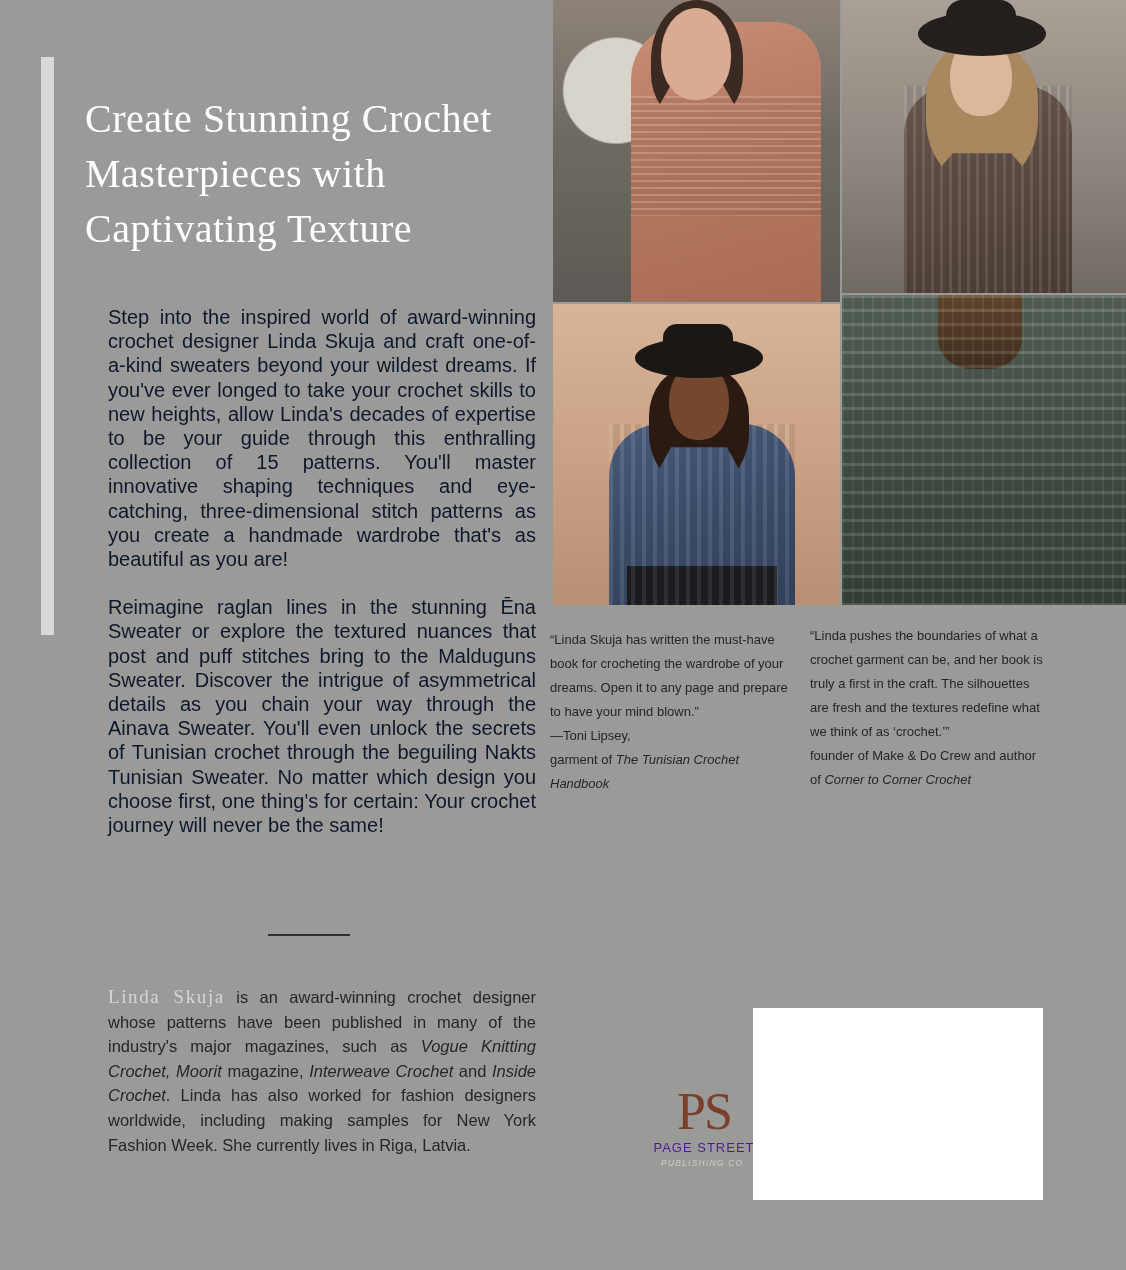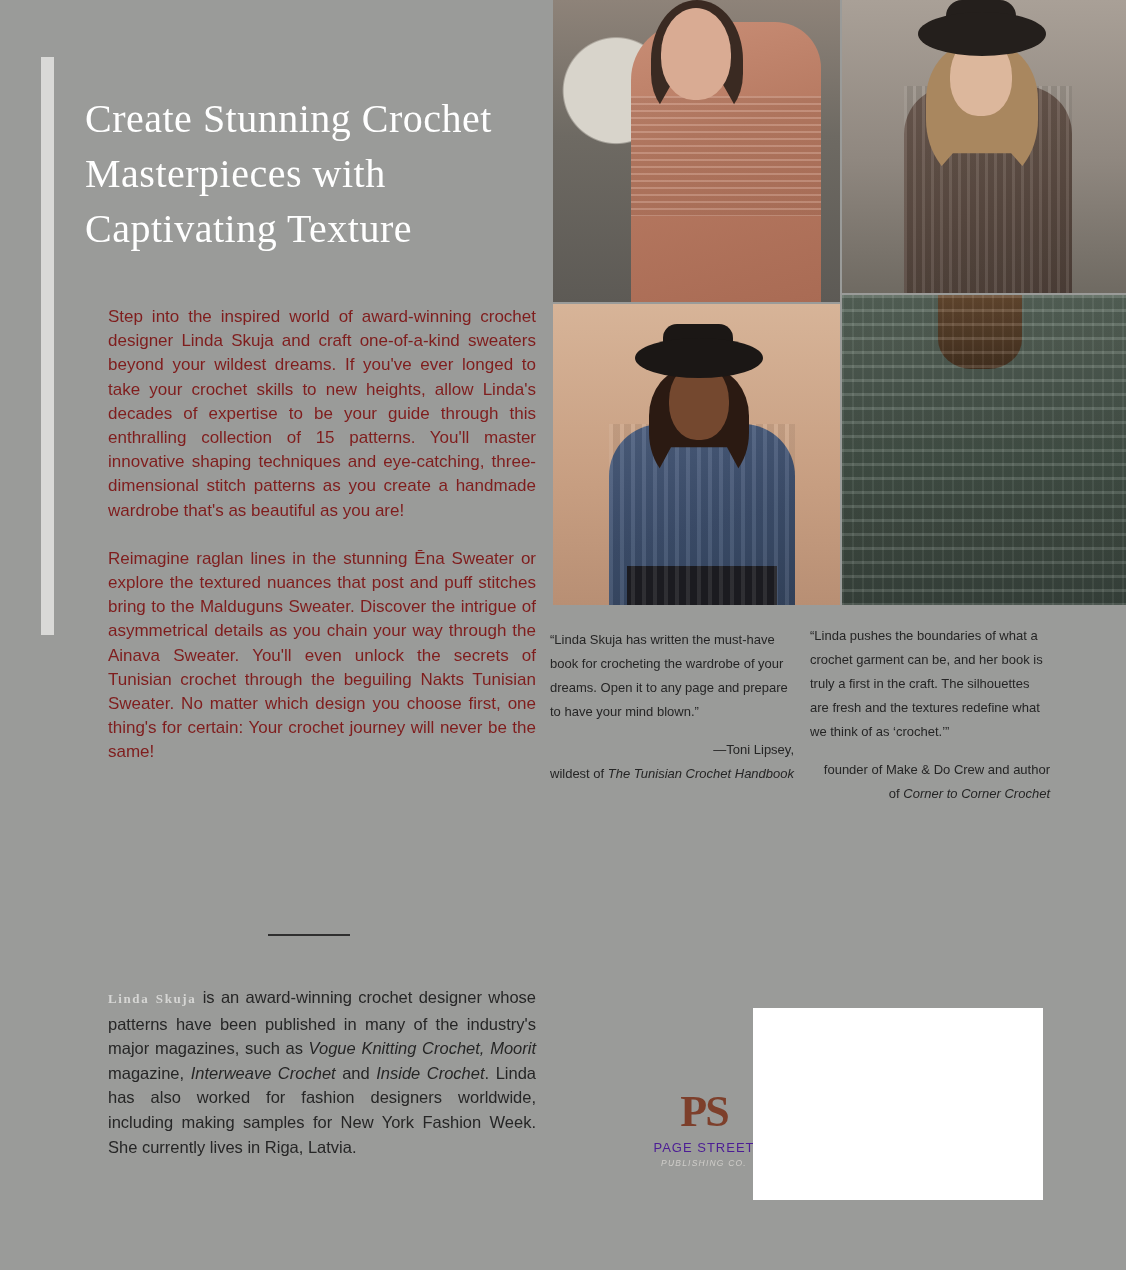--- a/index.html
+++ b/index.html
@@ -43,24 +43,24 @@
     letter-spacing: 0.5px;
   }
   .body-col {
     position: absolute;
     left: 108px;
     top: 305px;
     width: 428px;
   }
   .body-col p {
     margin: 0 0 24px 0;
-    font-size: 17px;
+    font-size: 20px;
     line-height: 24.2px;
     text-align: justify;
-    color: #7f1d1d;
+    color: #0f172a;
   }
   .divider {
     position: absolute;
     left: 268px;
     top: 934px;
     width: 82px;
     height: 2px;
     background: #2f2f2f;
   }
   .bio {
@@ -69,23 +69,22 @@
     top: 985px;
     width: 428px;
     font-size: 16.5px;
     line-height: 24.6px;
     text-align: justify;
     color: #262626;
   }
   .bio .author-name {
     font-family: "Liberation Serif", serif;
     color: #d6d6d4;
-    font-size: 13px;
+    font-size: 19px;
     letter-spacing: 1.6px;
-    font-weight: bold;
   }
   .bio em { font-style: italic; }
 
   
   .photos {
     position: absolute;
     left: 553px;
     top: 0;
     width: 573px;
     height: 605px;
@@ -209,37 +208,36 @@
   
   .blurb {
     position: absolute;
     font-size: 13px;
     line-height: 24px;
     color: #252525;
   }
   .blurb-1 { left: 550px; top: 628px; width: 244px; }
   .blurb-2 { left: 810px; top: 624px; width: 240px; }
   .attrib {
-    margin-top: 14px;
-    text-align: right;
+    text-align: left;
   }
   .attrib em { font-style: italic; }
 
   
   .pub-logo {
     position: absolute;
     left: 648px;
     top: 1090px;
     width: 112px;
     text-align: center;
   }
   .pub-mark {
     font-family: "Liberation Serif", serif;
-    font-size: 44px;
-    font-weight: bold;
+    font-size: 52px;
+    font-weight: normal;
     letter-spacing: -2px;
     color: #7d3f2b;
     line-height: 44px;
   }
   .pub-name {
     font-size: 13px;
     letter-spacing: 1px;
     color: #4c1d95;
     margin-top: 6px;
   }
@@ -310,21 +308,21 @@
       <div class="bg"></div>
       <div class="hairstrand"></div>
       <div class="texture"></div>
     </div>
   </div>
 
   <div class="blurb blurb-1">
     <div>“Linda Skuja has written the must-have book for crocheting the wardrobe of your dreams. Open it to any page and prepare to have your mind blown.”</div>
     <div class="attrib">
       <div>—Toni Lipsey,</div>
-      <div><span>wildest of </span><em>The Tunisian Crochet Handbook</em></div>
+      <div><span>garment of </span><em>The Tunisian Crochet Handbook</em></div>
     </div>
   </div>
 
   <div class="blurb blurb-2">
     <div>“Linda pushes the boundaries of what a crochet garment can be, and her book is truly a first in the craft. The silhouettes are fresh and the textures redefine what we think of as ‘crochet.’”</div>
     <div class="attrib">
       <div><span>founder of Make &amp; Do Crew and author of </span><em>Corner to Corner Crochet</em></div>
     </div>
   </div>
 

